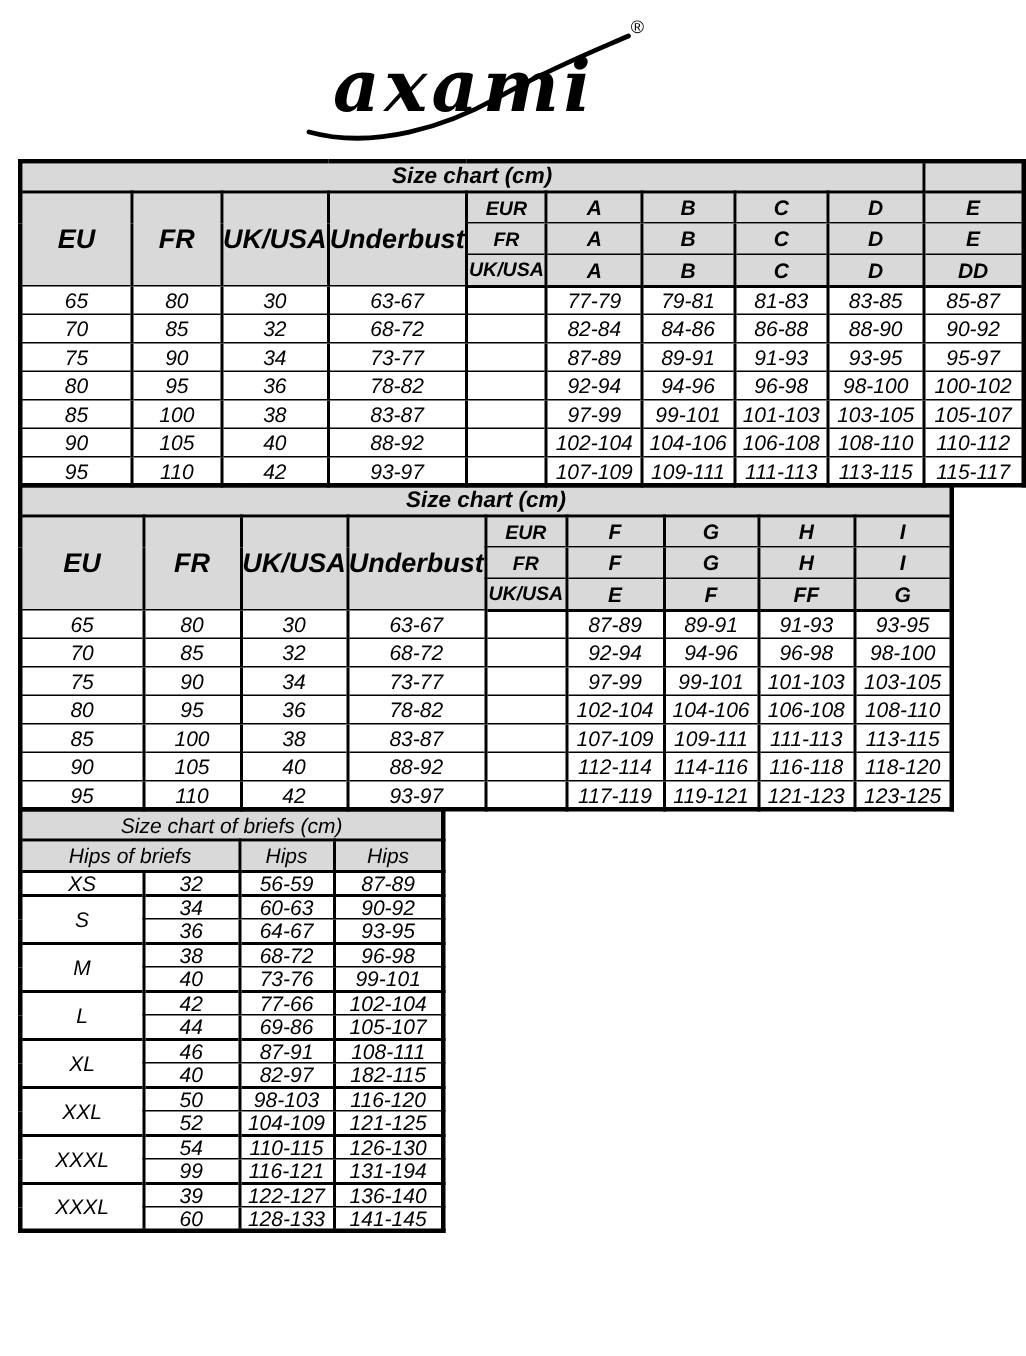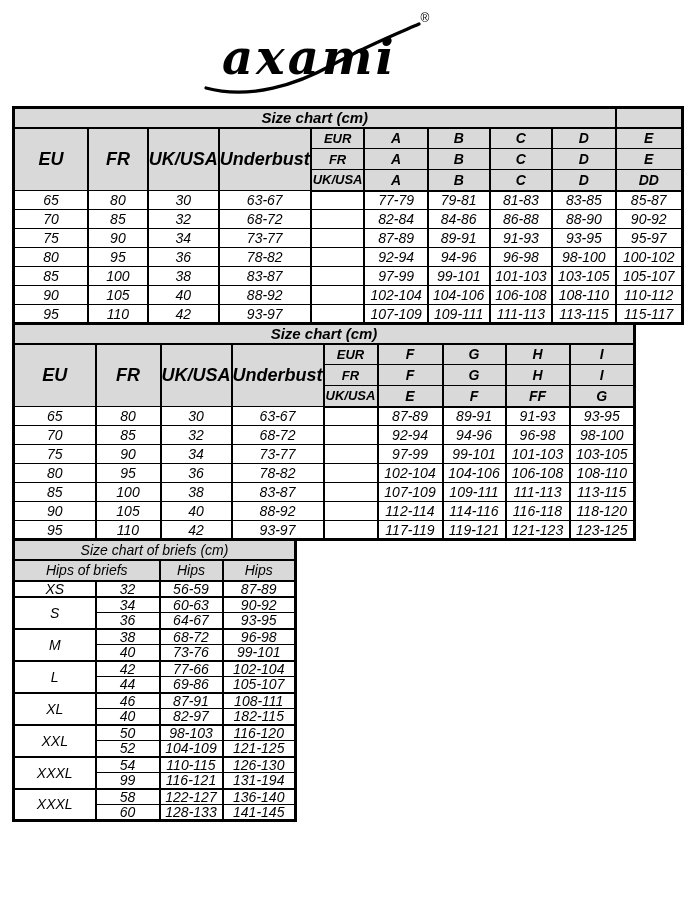--- a/index.html
+++ b/index.html
@@ -384,21 +384,21 @@
           <td data-name="waist-range-cell">110-115</td>
           <td data-name="hips-range-cell">126-130</td>
         </tr>
         <tr data-name="briefs-size-row" class="b-row">
           <td data-name="briefs-size-number-cell">99</td>
           <td data-name="waist-range-cell">116-121</td>
           <td data-name="hips-range-cell">131-194</td>
         </tr>
         <tr data-name="briefs-size-row" class="b-row group-start">
           <td data-name="briefs-size-letter-cell" rowspan="2">XXXL</td>
-          <td data-name="briefs-size-number-cell">58</td>
+          <td data-name="briefs-size-number-cell">39</td>
           <td data-name="waist-range-cell">122-127</td>
           <td data-name="hips-range-cell">136-140</td>
         </tr>
         <tr data-name="briefs-size-row" class="b-row">
           <td data-name="briefs-size-number-cell">60</td>
           <td data-name="waist-range-cell">128-133</td>
           <td data-name="hips-range-cell">141-145</td>
         </tr>
       </tbody>
   </table>

